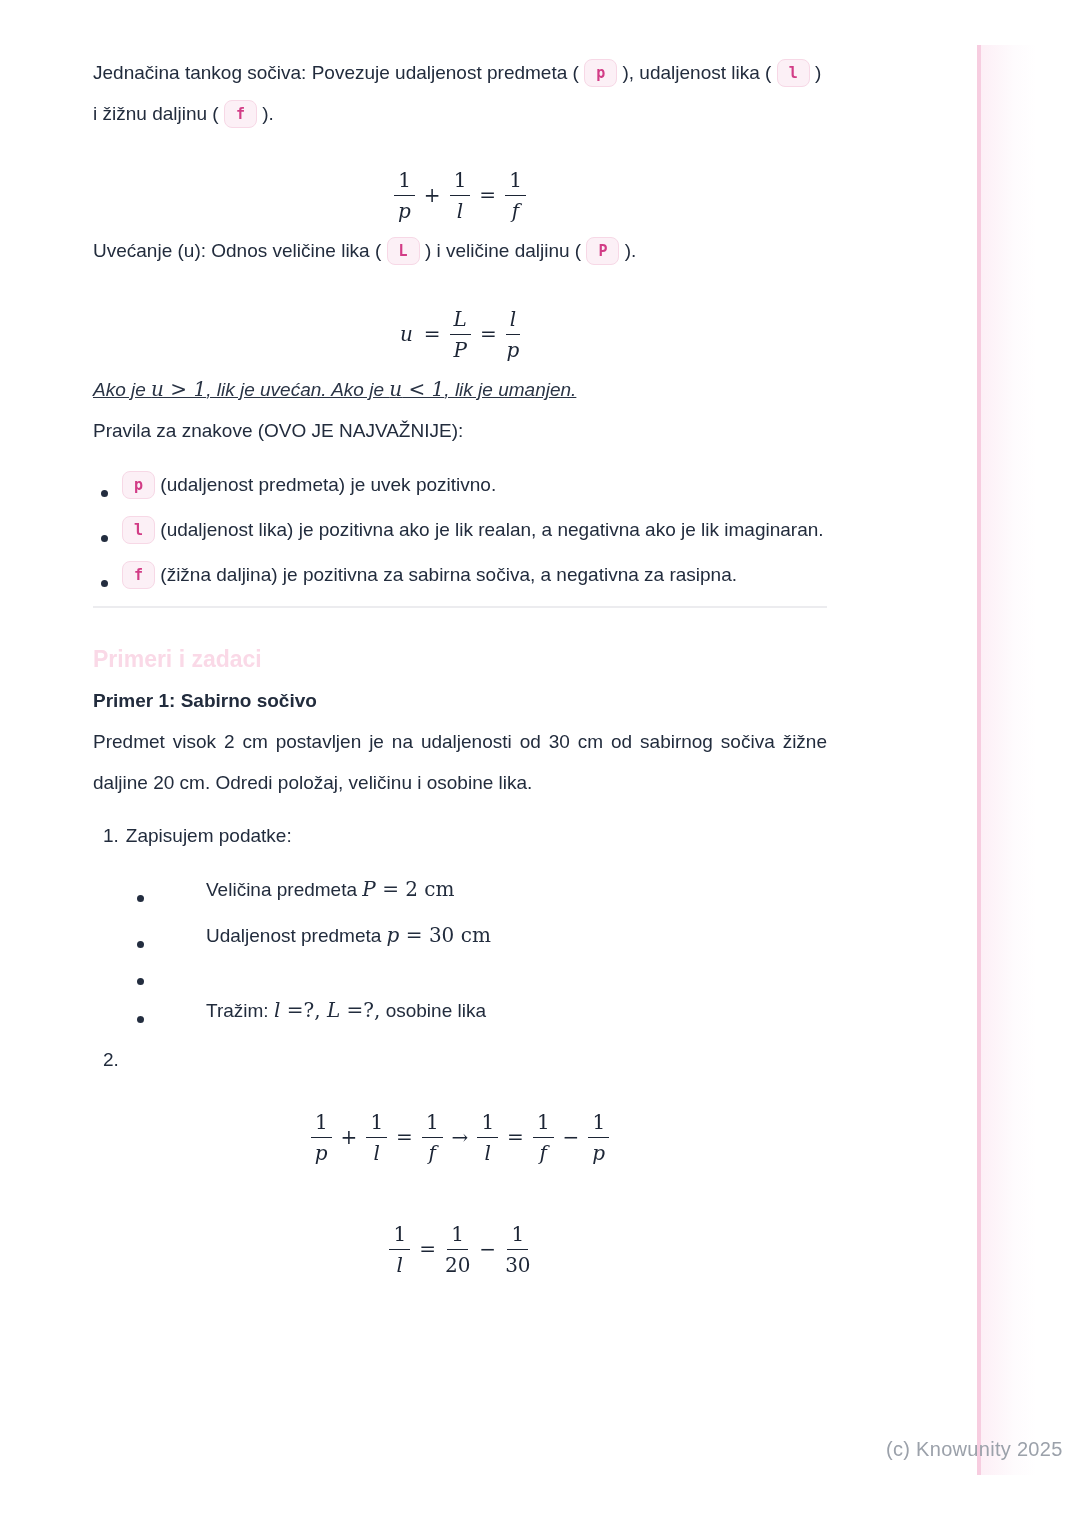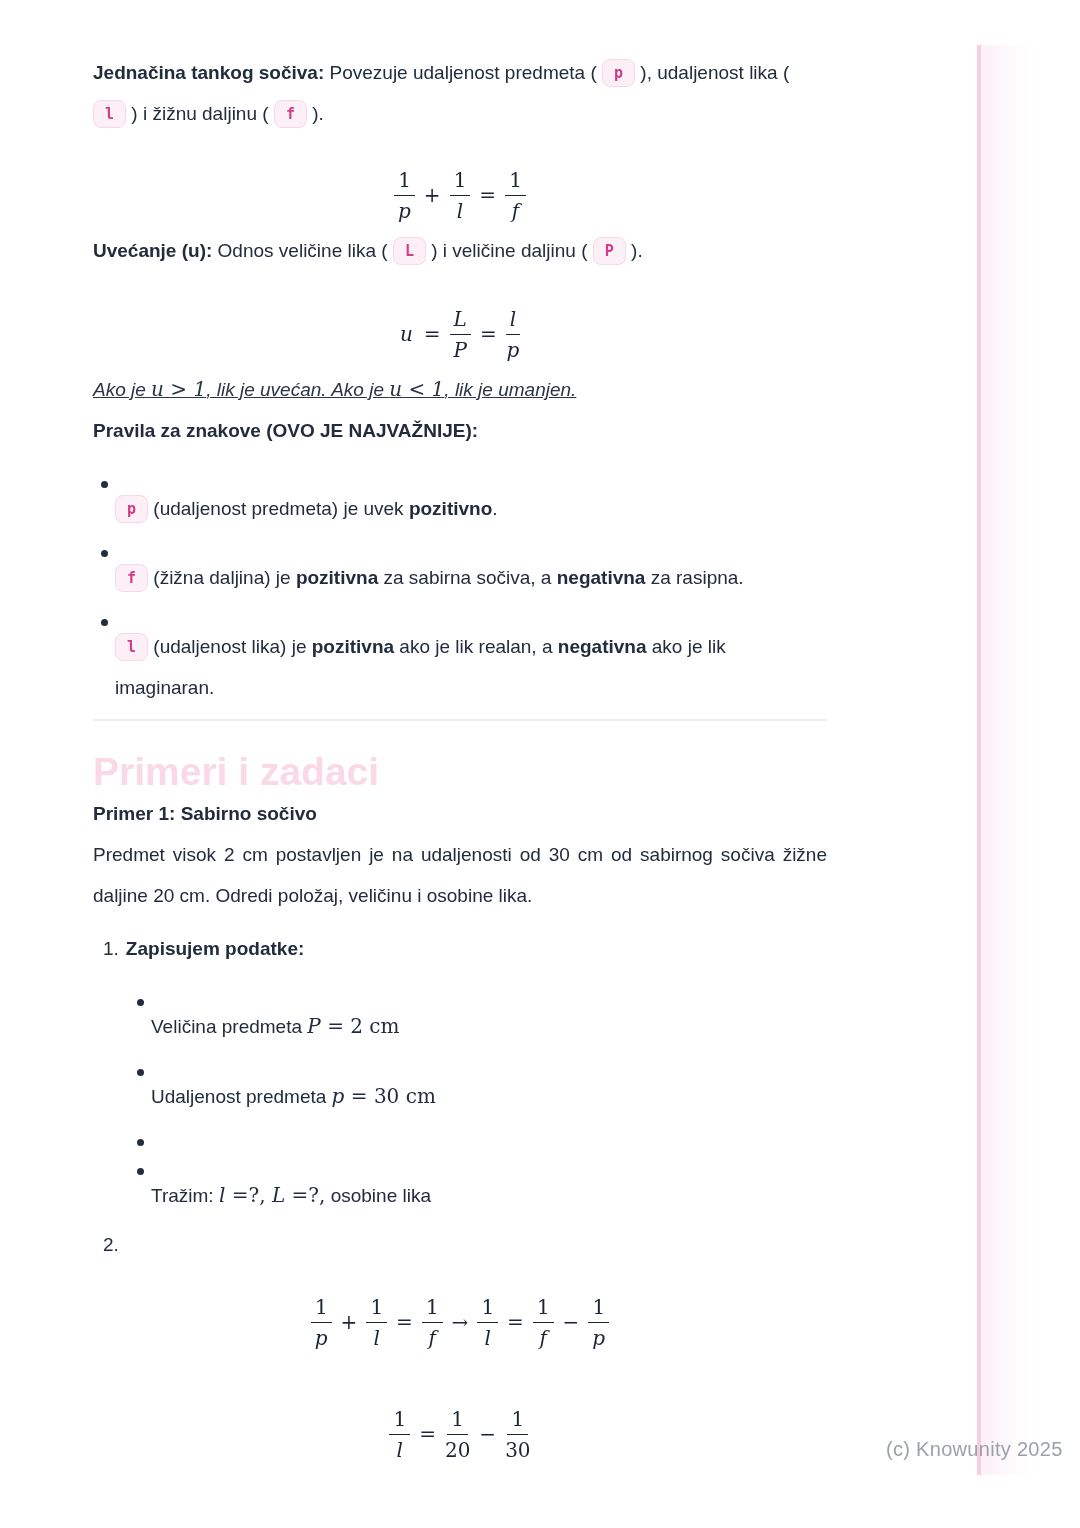--- a/index.html
+++ b/index.html
@@ -12,21 +12,21 @@
     position:relative;
     overflow:hidden;
   }
 
   .content {
     position:absolute; left:93px; top:0; width:734px;
     padding-top:52px;
   }
 
   p.body { font-size:19px; line-height:41px; margin:0; }
-  .bold { font-weight:700; }
+  .bold { font-weight:400; }
 
   
   .badge {
     display:inline-block;
     padding:2px 11px;
     border-radius:8px;
     background:#fcf0f6;
     border:1px solid #f7d8e6;
     color:#d23c86;
     font-family:"DejaVu Sans Mono", monospace;
@@ -52,41 +52,41 @@
   
   .imv { font-family:"DejaVu Serif", serif; font-style:italic; font-size:20px; }
   .imr { font-family:"DejaVu Serif", serif; font-size:20px; }
 
   
   .note { font-style:italic; color:#2a3445; }
   .note .imv, .note .imr { font-size:20px; }
 
   
   .blist { padding-left:8px; margin-top:13px; }
-  .bitem { display:flex; align-items:flex-start; font-size:19px; line-height:41px; margin-bottom:4px;flex-direction:column; }
+  .bitem { display:flex; align-items:center; font-size:19px; line-height:41px; margin-bottom:4px; }
   .dotm { flex:none; width:7px; height:7px; border-radius:50%; background:#232d3f; margin-top:17px; }
   .bitem .txt { margin-left:14px; }
 
   .divider { border:none; border-top:2px solid #ececef; margin:11px 0 0 0; width:734px; }
 
   h2.examples {
-    font-size:39px; line-height:42px; font-weight:700;
+    font-size:23px; line-height:42px; font-weight:700;
     color:#fad9e7; margin:30px 0 0 0;
   }
   .primer-title { font-size:19px; line-height:41px; font-weight:700; margin-top:26px; }
   .ex-body { margin-top:14px; text-align:justify; }
 
   .steps { padding-left:10px; }
   .step { display:flex; font-size:19px; line-height:41px; }
   .step .num { flex:none; margin-right:7px; }
   .step1 { margin-top:12px; }
   .step2 { margin-top:8px; }
 
   .sublist { padding-left:34px; margin-top:13px; }
-  .sublist .bitem { margin-bottom:5px; }
+  .sublist .bitem { margin-bottom:5px;gap:48px; }
 
   .mt22 { margin-top:22px; }
   .mt26 { margin-top:26px; }
   .mt28 { margin-top:28px; }
   .mt32 { margin-top:32px; }
   .mt33 { margin-top:33px;text-decoration:underline; }
   .mt16 { margin-top:16px; }
   .mt42 { margin-top:42px; }
 
   
@@ -149,25 +149,25 @@
 
   <p class="body bold mt16">Pravila za znakove (OVO JE NAJVAŽNIJE):</p>
 
   <div class="blist">
     <div class="bitem">
       <span class="dotm"></span>
       <div class="txt"><span class="badge">p</span><span> (udaljenost predmeta) je uvek </span><span class="bold">pozitivno</span><span>.</span><span class="bold"></span><span></span></div>
     </div>
     <div class="bitem">
       <span class="dotm"></span>
-      <div class="txt"><span class="badge">f</span><span> (žižna daljina) je </span><span class="bold">pozitivna</span><span> za sabirna sočiva, a </span><span class="bold">negativna</span><span> za rasipna.</span></div>
+      <div class="txt"><span class="badge">l</span><span> (udaljenost lika) je </span><span class="bold">pozitivna</span><span> ako je lik realan, a </span><span class="bold">negativna</span><span> ako je lik imaginaran.</span></div>
     </div>
     <div class="bitem">
       <span class="dotm"></span>
-      <div class="txt"><span class="badge">l</span><span> (udaljenost lika) je </span><span class="bold">pozitivna</span><span> ako je lik realan, a </span><span class="bold">negativna</span><span> ako je lik imaginaran.</span></div>
+      <div class="txt"><span class="badge">f</span><span> (žižna daljina) je </span><span class="bold">pozitivna</span><span> za sabirna sočiva, a </span><span class="bold">negativna</span><span> za rasipna.</span></div>
     </div>
   </div>
 
   <hr class="divider">
 
   <h2 class="examples">Primeri i zadaci</h2>
 
   <p class="body primer-title">Primer 1: Sabirno sočivo</p>
 
   <p class="body ex-body">Predmet visok 2 cm postavljen je na udaljenosti od 30 cm od sabirnog sočiva žižne daljine 20 cm. Odredi položaj, veličinu i osobine lika.</p>

